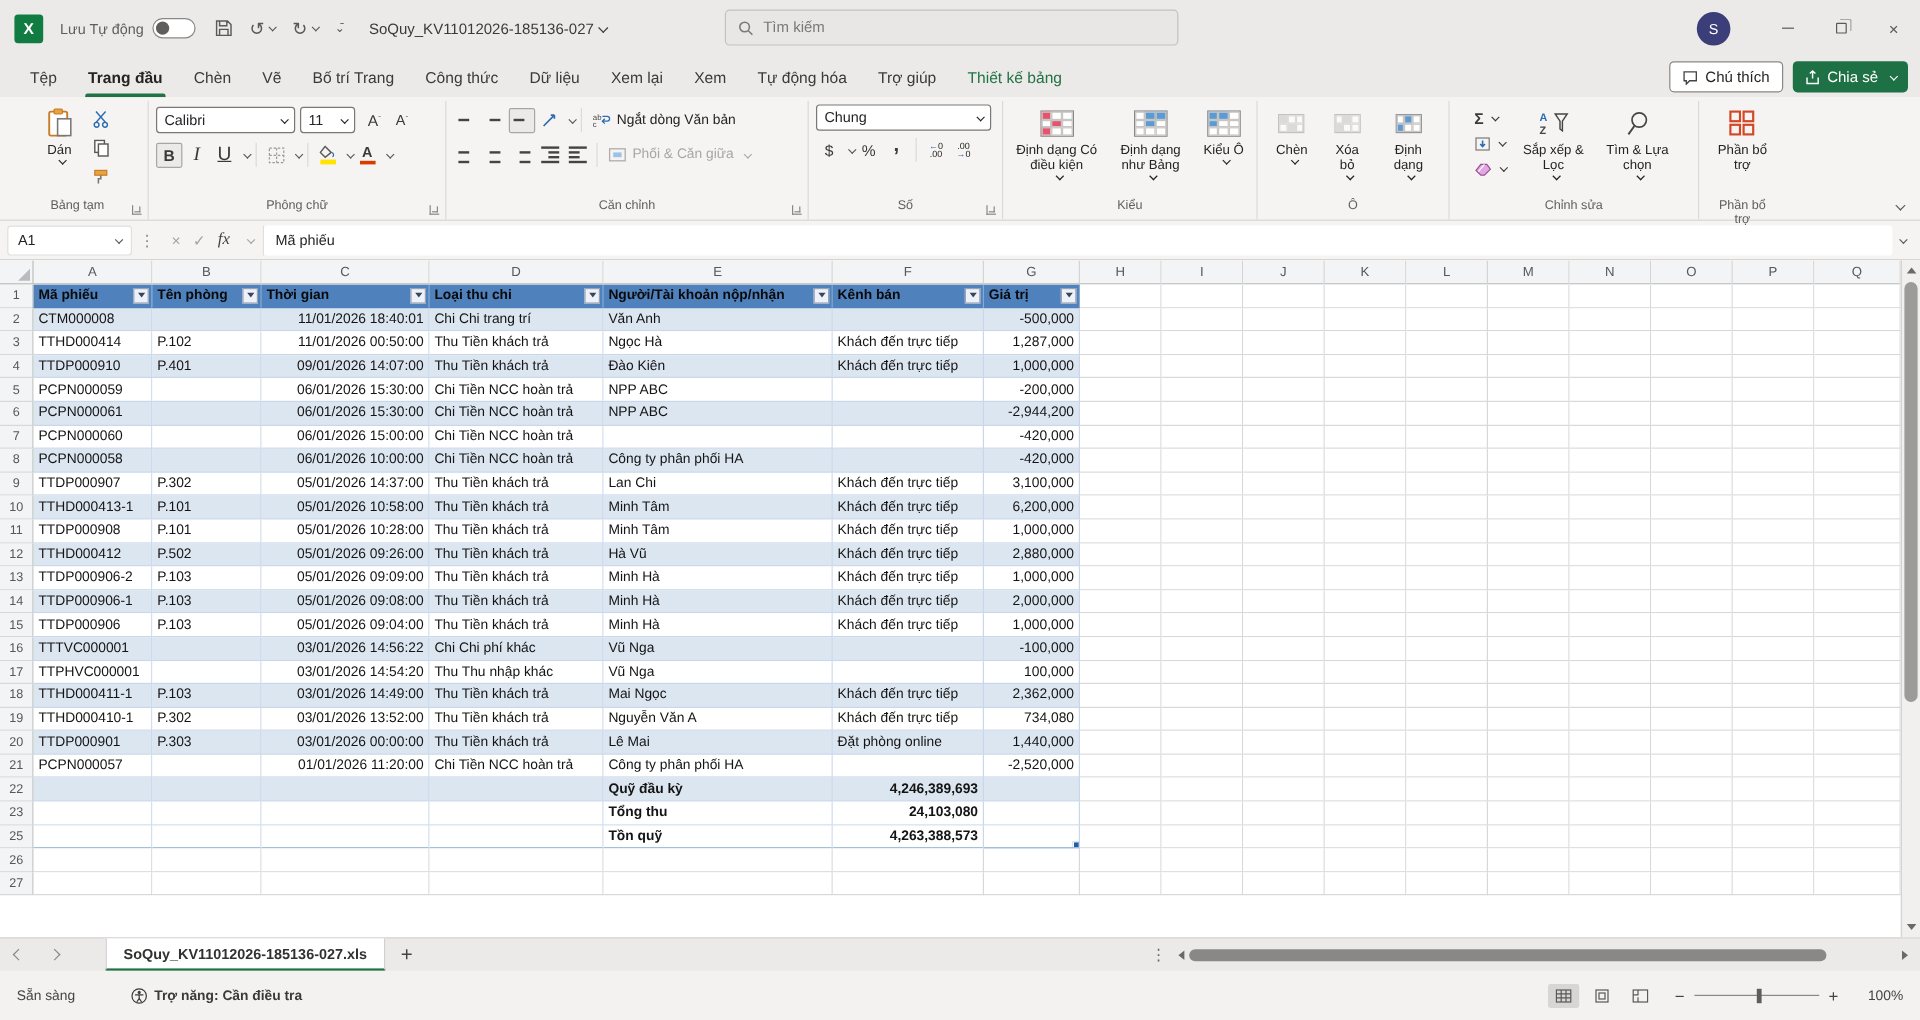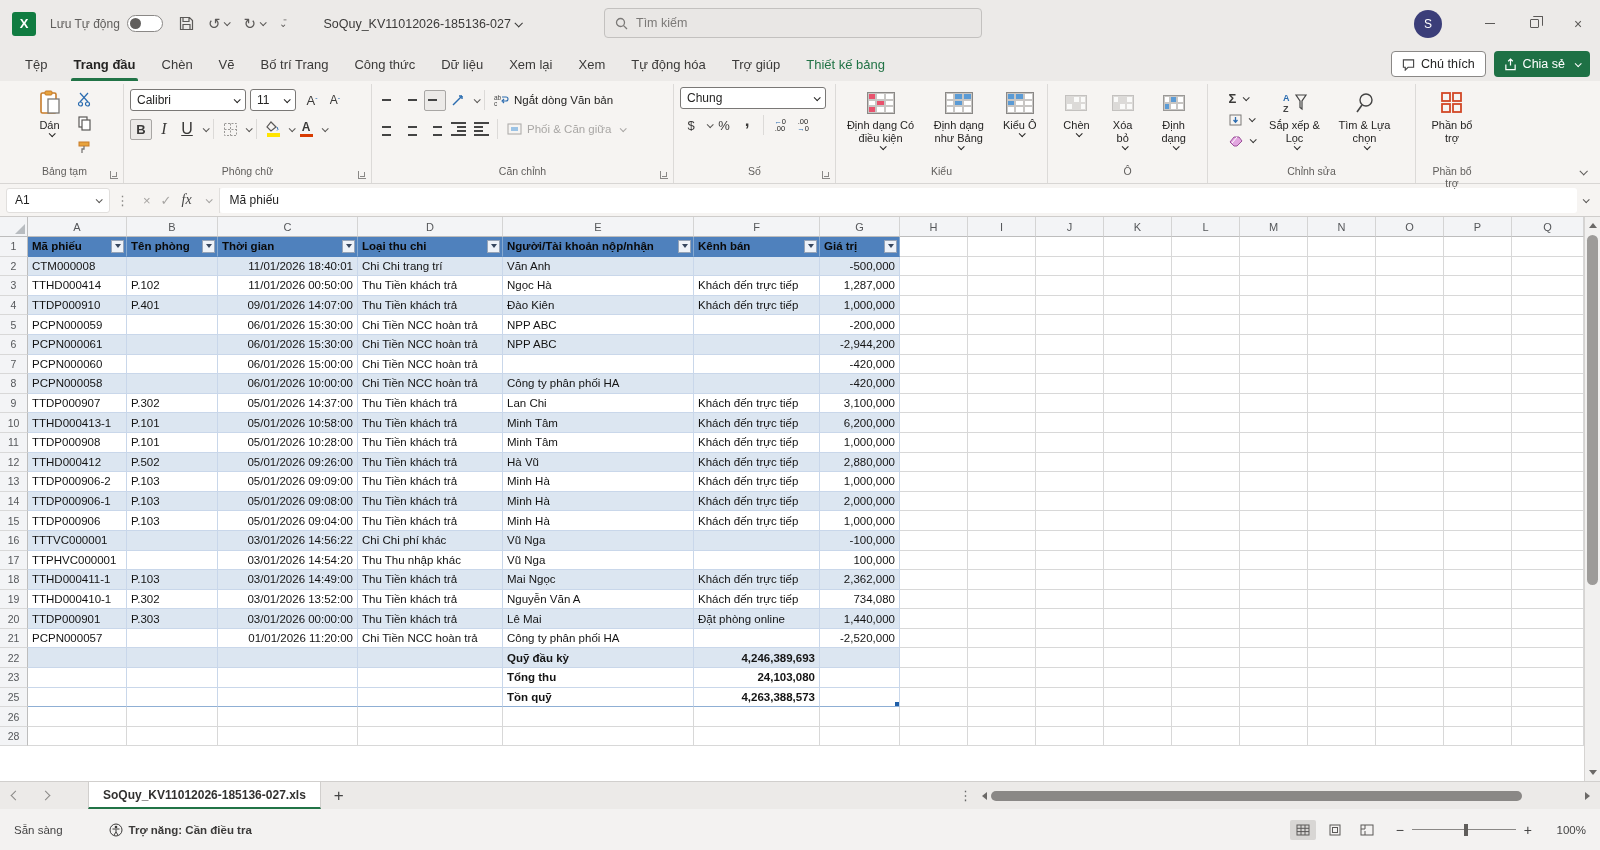--- a/index.html
+++ b/index.html
@@ -12,21 +12,21 @@
   .chev.sm { width:5px; height:5px; }
 
   
   .titlebar { height:47px; background:#eceae8; display:flex; align-items:center; padding:0 0 0 12px; position:relative; flex:0 0 auto; }
   .xlogo { width:24px; height:24px; background:#107C41; border-radius:3px; color:#fff; font-weight:bold; font-size:13px; display:flex; align-items:center; justify-content:center; }
   .autosave { display:flex; align-items:center; gap:7px; margin-left:14px; color:#605e5c; font-size:12px; }
   .toggle { width:36px; height:17px; border:1px solid #8a8886; border-radius:9px; background:#fff; position:relative; }
   .toggle .knob { position:absolute; left:2px; top:2px; width:11px; height:11px; border-radius:50%; background:#605e5c; }
   .qat { display:flex; align-items:center; gap:14px; margin-left:16px; color:#605e5c; }
   .qat .ic { font-size:15px; color:#5b5957; display:flex; align-items:center; }
-  .doctitle { margin-left:36px; font-size:12.5px; color:#3b3a39; display:flex; align-items:center; }
+  .doctitle { margin-left:20px; font-size:12.5px; color:#3b3a39; display:flex; align-items:center; }
   .searchbox { position:absolute; left:604px; top:8px; width:378px; height:30px; background:#e9e7e5; border:1px solid #c3c1bf; border-radius:4px; display:flex; align-items:center; padding:0 10px; color:#7b7977; font-size:12.5px; gap:8px; }
   .tb-right { position:absolute; right:0; top:0; height:47px; display:flex; align-items:center; }
   .avatar { width:28px; height:28px; border-radius:50%; background:#3b3e79; color:#fff; font-size:12px; display:flex; align-items:center; justify-content:center; margin-right:26px; }
   .winbtn { width:44px; height:47px; display:flex; align-items:center; justify-content:center; color:#5b5957; font-size:14px; }
   .restore-ic { width:9px; height:9px; border:1.2px solid #5b5957; border-radius:1px; position:relative; }
   .restore-ic::before { content:''; position:absolute; left:2px; top:-4px; width:9px; height:9px; border:1.2px solid #5b5957; border-left:none; border-bottom:none; border-radius:1px; }
   .min-ic { width:10px; border-top:1.4px solid #5b5957; }
 
   
   .tabrow { height:34px; background:#eceae8; display:flex; align-items:center; padding:0 22px 0 12px; flex:0 0 auto; position:relative; }
@@ -1175,21 +1175,21 @@
             <div class="cell" style="width: 68px;"></div>
             <div class="cell" style="width: 68px;"></div>
             <div class="cell" style="width: 68px;"></div>
             <div class="cell" style="width: 68px;"></div>
             <div class="cell" style="width: 68px;"></div>
             <div class="cell" style="width: 68px;"></div>
             <div class="cell" style="width: 68px;"></div>
             <div class="cell" style="width: 72px;"></div>
           </div>
           <div class="grow" style="height: 19.6px;">
-            <div class="rownum">28</div>
+            <div class="rownum">27</div>
             <div class="cell" style="width: 99px;"></div>
             <div class="cell" style="width: 91px;"></div>
             <div class="cell" style="width: 140px;"></div>
             <div class="cell" style="width: 145px;"></div>
             <div class="cell" style="width: 191px;"></div>
             <div class="cell" style="width: 126px;"></div>
             <div class="cell" style="width: 80px;"></div>
             <div class="cell" style="width: 68px;"></div>
             <div class="cell" style="width: 68px;"></div>
             <div class="cell" style="width: 68px;"></div>

